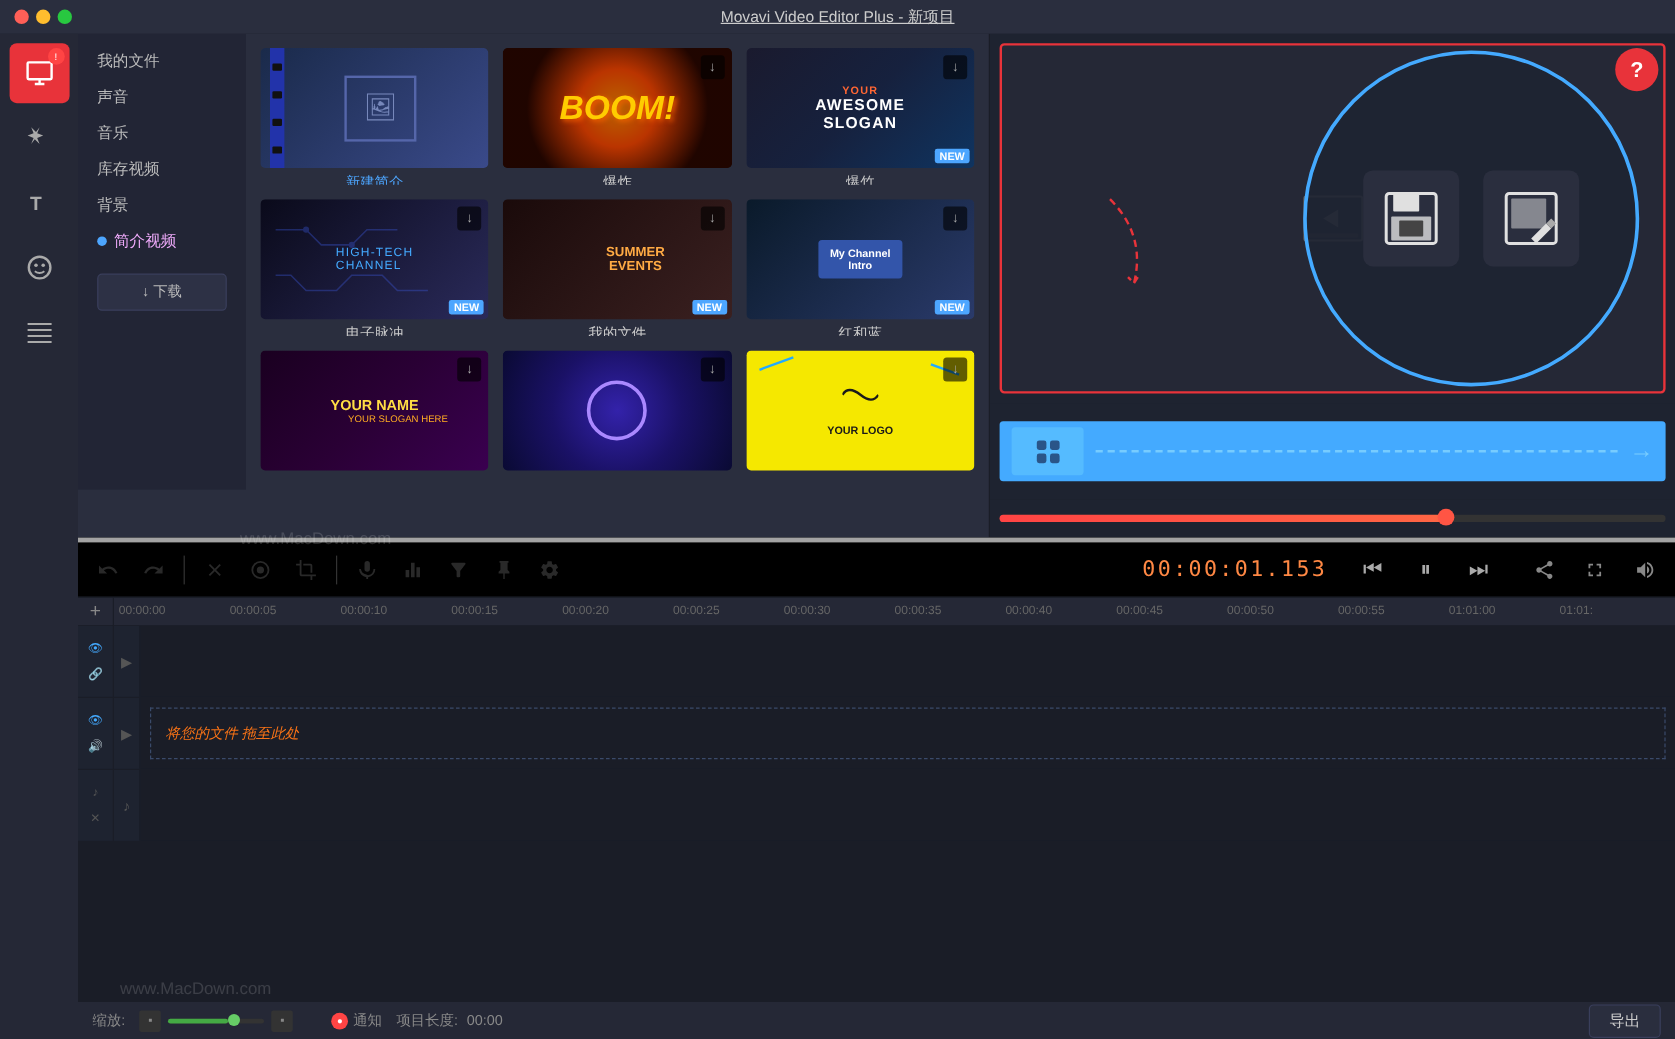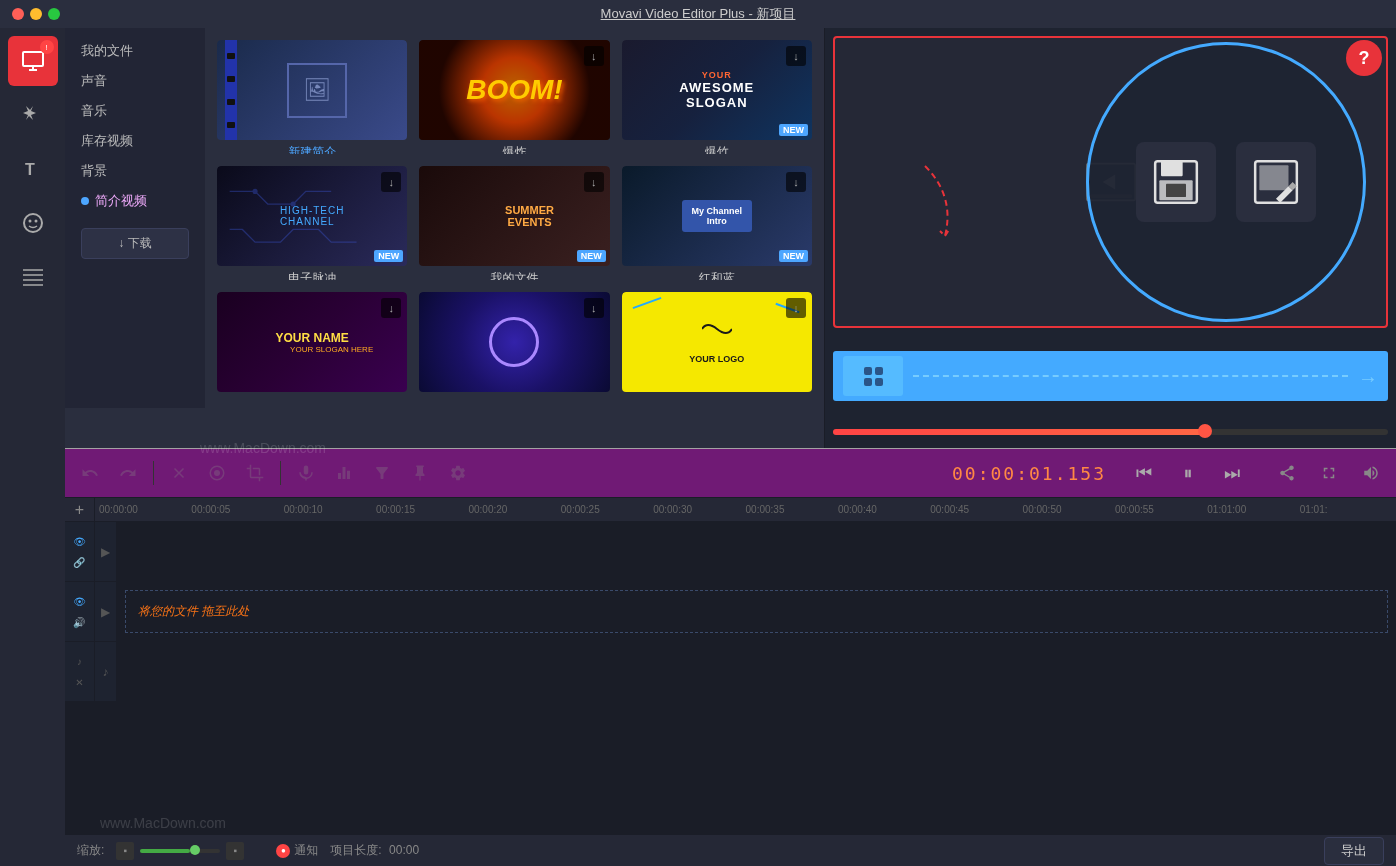--- a/index.html
+++ b/index.html
@@ -521,26 +521,26 @@
       width: 14px;
       height: 14px;
       background: #ff5544;
       border-radius: 50%;
       transform: translateX(50%);
     }
 
     
     .toolbar {
       height: 50px;
-      background: #701a75;
+      background: #000000;
       display: flex;
       align-items: center;
       padding: 0 8px;
       gap: 4px;
-      border-top: 1px solid #a3a3a3;
+      border-top: 4px solid #a3a3a3;
       border-bottom: 1px solid #1a1d27;
     }
     .toolbar-btn {
       width: 34px;
       height: 34px;
       display: flex;
       align-items: center;
       justify-content: center;
       border-radius: 4px;
       color: #888;

